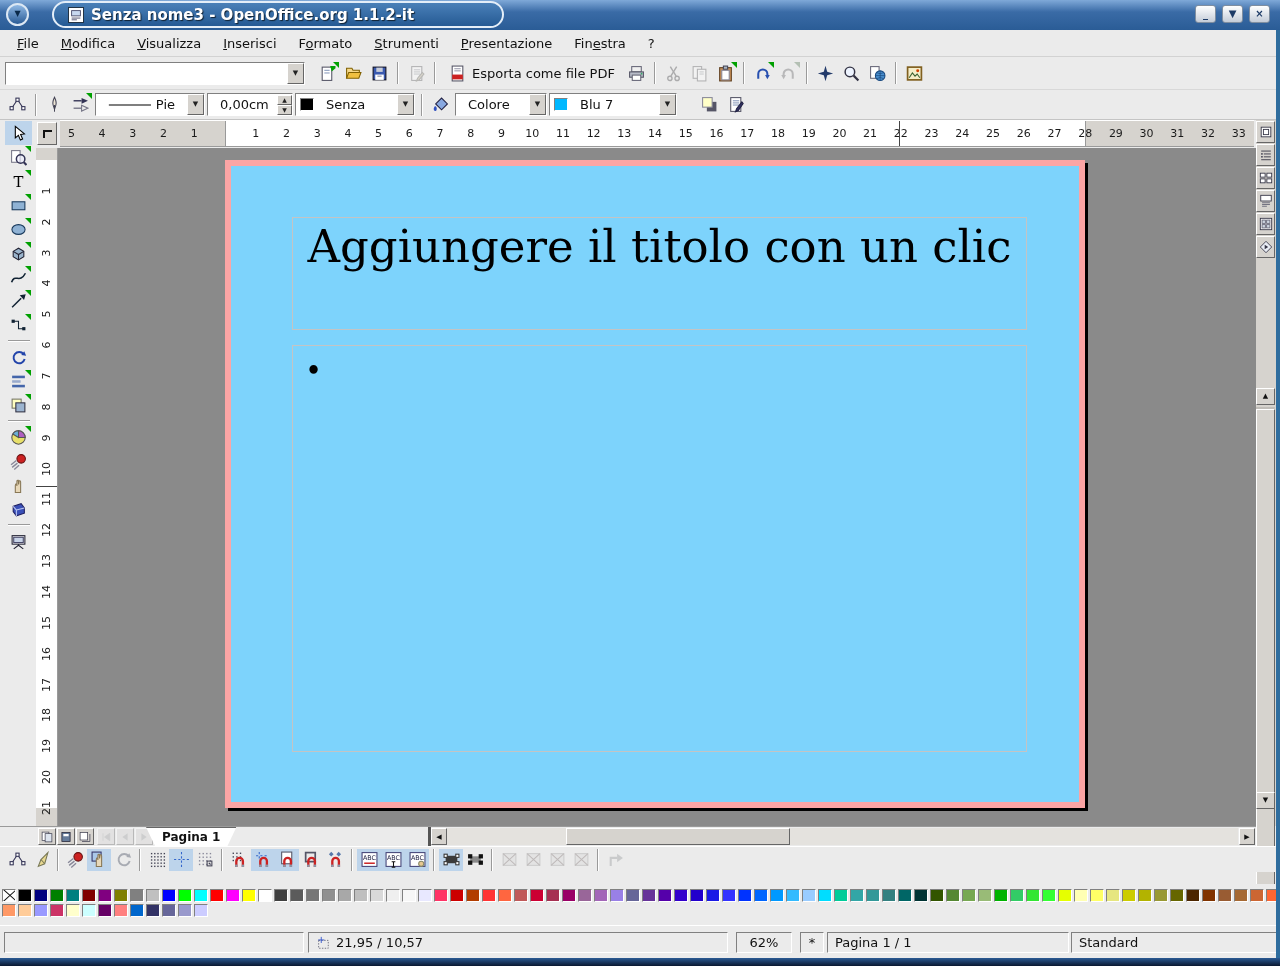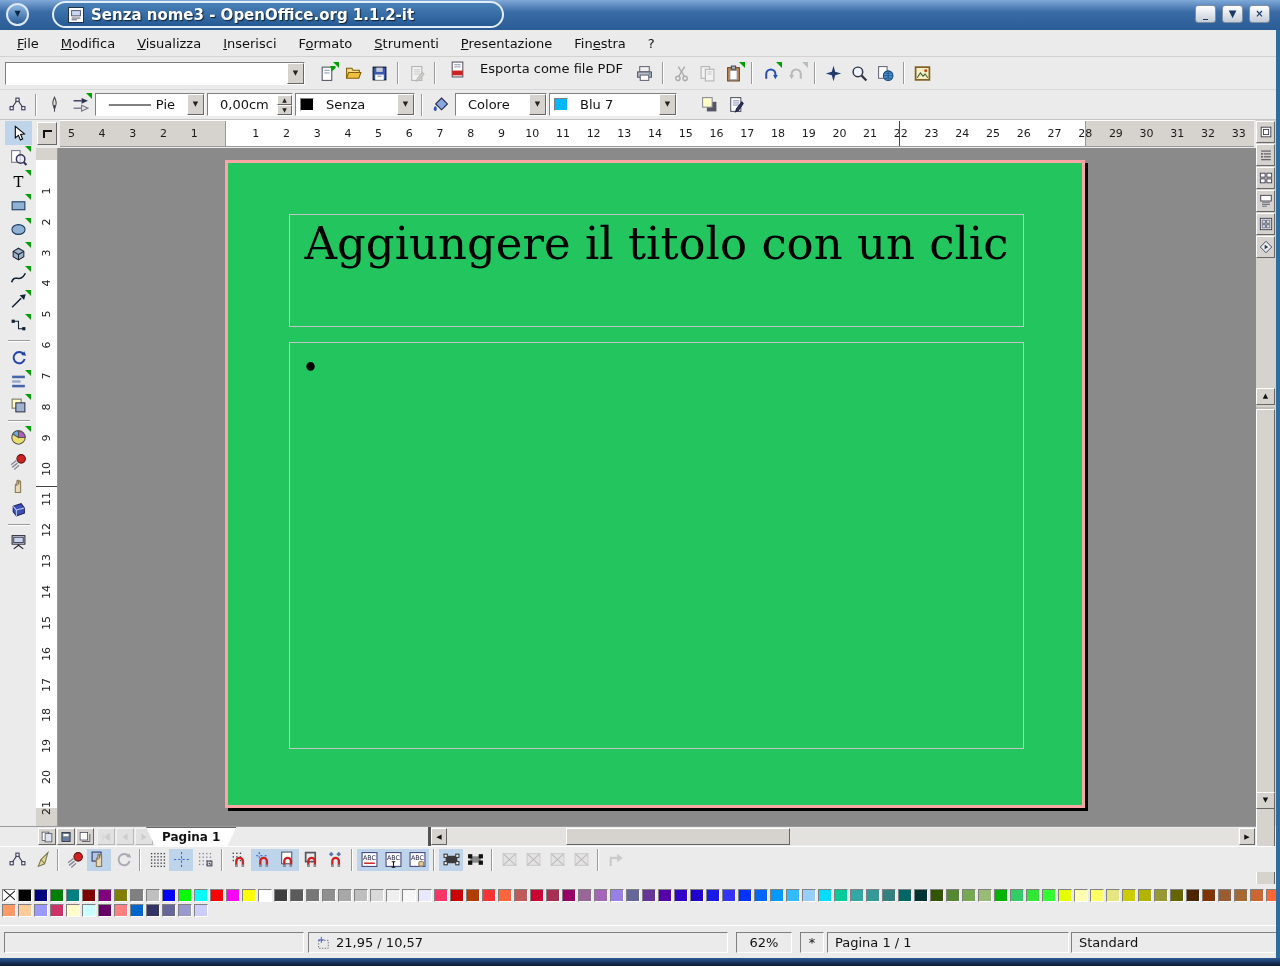--- a/index.html
+++ b/index.html
@@ -29,21 +29,21 @@
  gap:2px;padding-left:5px;background:#ebebeb;border-top:1px solid #d8d8d8;border-bottom:1px solid #c4c4c4}
 .bargroup{display:flex;align-items:center;gap:1px}
 .tbtn{width:25px;height:25px;position:relative;display:flex;align-items:center;justify-content:center;
  border:1px solid transparent}
 .tbtn svg,.obtn svg,.ltbtn svg{width:17px;height:17px}
 .pressed{background:#bdd4eb;border:1px solid #4a7ab5}
 .disabled{opacity:.38;filter:grayscale(.8)}
 .sep{width:2px;height:22px;border-left:1px solid #9a9a9a;border-right:1px solid #fff;margin:0 4px}
 .lk{position:absolute;right:0;top:0;width:0;height:0;border-style:solid;border-width:0 6px 6px 0;
  border-color:transparent #00a000 transparent transparent}
-.pdfbtn{display:flex;align-items:flex-start;gap:14px;padding:0 6px;height:26px}
+.pdfbtn{display:flex;align-items:center;gap:6px;padding:0 6px;height:26px}
 .combo{height:23px;background:#fff;border:1px solid;border-color:#808080 #fff #fff #808080;
  display:flex;align-items:center;position:relative}
 .combo input{border:none;outline:none;height:19px;font-size:13px;font-family:inherit;flex:1;padding:0 4px}
 .dropbtn{width:17px;height:21px;background:#d6d3ce;border:1px solid;border-color:#fff #666 #666 #fff;
  font-size:7px;text-align:center;line-height:19px;color:#222;flex:none}
 .combolabel{padding:0 12px;white-space:nowrap;overflow:hidden}
 .swatchbox{width:14px;height:13px;border:1px solid;border-color:#808080 #fff #fff #808080;margin-left:4px;flex:none}
 .spin{height:23px;background:#fff;border:1px solid;border-color:#808080 #fff #fff #808080;
  display:flex;align-items:center}
 .spinbtns{display:flex;flex-direction:column;width:15px}
@@ -65,22 +65,22 @@
 .vnum{position:absolute;left:3px;width:16px;height:14px;font-size:11px;color:#1a1a1a;
  transform:rotate(-90deg);text-align:center}
 .vcursor{position:absolute;left:0;width:100%;height:1px;background:#444}
 
 .maintb{position:absolute;left:2px;top:121px;width:33px;display:flex;flex-direction:column;align-items:center}
 .ltbtn{width:27px;height:24px;position:relative;display:flex;align-items:center;justify-content:center;
  border:1px solid transparent}
 .maintb .sep{width:22px;height:2px;border:none;border-top:1px solid #9a9a9a;border-bottom:1px solid #fff;margin:3px 0}
 
 .canvas{position:absolute;left:58px;top:148px;width:1198px;height:678px;background:#8a8a8a;overflow:hidden}
-.page{position:absolute;left:167px;top:12px;width:860px;height:648px;background:#22c55e;
- border:3px solid #fca5a5;box-shadow:3px 3px 0 #000}
+.page{position:absolute;left:167px;top:12px;width:860px;height:648px;background:#7dd3fc;
+ border:6px solid #fca5a5;box-shadow:3px 3px 0 #000}
 .pl-title{position:absolute;left:61px;top:51px;width:735px;height:113px;border:1px solid #c4c4c4}
 .title-text{font-family:"DejaVu Serif","Liberation Serif",serif;font-size:45px;line-height:55px;
  text-align:center;padding-top:1px;color:#000}
 .pl-outline{position:absolute;left:61px;top:179px;width:735px;height:407px;border:1px solid #c4c4c4}
 .outline-line{display:flex;font-family:"DejaVu Serif","Liberation Serif",serif;font-size:29px;
  padding:8px 0 0 12px;gap:14px;color:#000}
 
 .rightcol{position:absolute;left:1256px;top:120px;width:20px;height:706px;background:#d6d3ce}
 .vbtn{width:19px;height:22px;margin:1px 0 1px 0;background:#d6d3ce;border:1px solid;
  border-color:#fff #666 #666 #fff;display:flex;align-items:center;justify-content:center}

